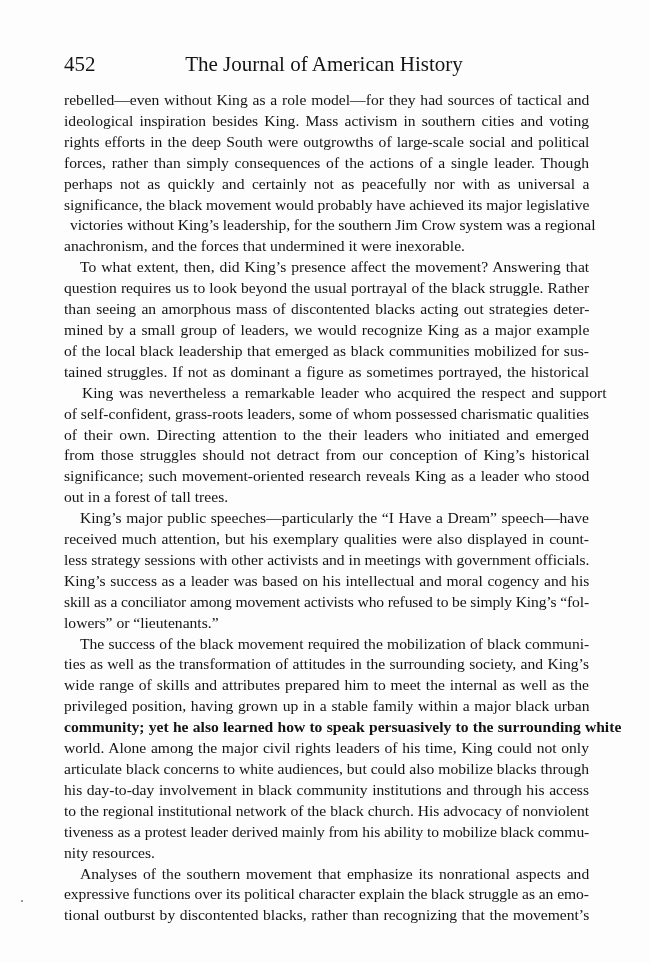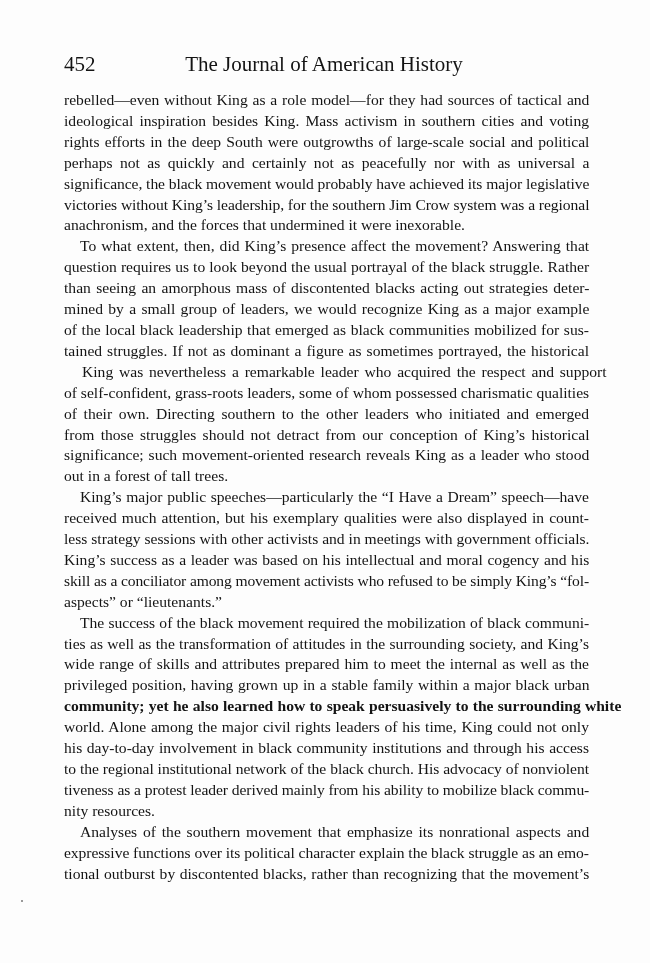--- a/index.html
+++ b/index.html
@@ -34,54 +34,56 @@
 <div class="running-head">
   <span class="page-number">452</span>
   <span class="journal-title">The Journal of American History</span>
 </div>
 
 <div class="body-text" id="body-text">
     <p>
       <span class="line" style="display: block; word-spacing: 0.916667px;">rebelled—even without King as a role model—for they had sources of tactical and</span>
       <span class="line" style="display: block; word-spacing: 2.2px;">ideological inspiration besides King. Mass activism in southern cities and voting</span>
       <span class="line" style="display: block; word-spacing: 1.25px;">rights efforts in the deep South were outgrowths of large-scale social and political</span>
+      <span class="line" style="display: block; word-spacing: 1.83333px;">forces, rather than simply consequences of the actions of a single leader. Though</span>
       <span class="line" style="display: block; word-spacing: 3.53846px;">perhaps not as quickly and certainly not as peacefully nor with as universal a</span>
       <span class="line" style="display: block; letter-spacing: -0.0722892px;">significance, the black movement would probably have achieved its major legislative</span>
-      <span class="line" style="display: block; letter-spacing: -0.0714286px;">victories without King’s leadership, for the southern Jim Crow system was a regional</span>
+      <span class="line" style="display: block; letter-spacing: -0.0714286px; margin-left: 6px;">victories without King’s leadership, for the southern Jim Crow system was a regional</span>
       <span class="line last" style="display: block;">anachronism, and the forces that undermined it were inexorable.</span>
     </p>
     <p>
       <span class="line" style="padding-left: 16px; display: block; word-spacing: 1.18182px;">To what extent, then, did King’s presence affect the movement? Answering that</span>
       <span class="line" style="display: block; word-spacing: 0.153846px;">question requires us to look beyond the usual portrayal of the black struggle. Rather</span>
       <span class="line" style="display: block; word-spacing: 1.45455px;">than seeing an amorphous mass of discontented blacks acting out strategies deter-</span>
       <span class="line" style="display: block; word-spacing: 1.42857px;">mined by a small group of leaders, we would recognize King as a major example</span>
       <span class="line" style="display: block; word-spacing: 0.666667px;">of the local black leadership that emerged as black communities mobilized for sus-</span>
       <span class="line" style="display: block; word-spacing: 1.08333px;">tained struggles. If not as dominant a figure as sometimes portrayed, the historical</span>
       <span class="line" style="display: block; word-spacing: 1.90909px; margin-left: 18px;">King was nevertheless a remarkable leader who acquired the respect and support</span>
       <span class="line" style="display: block; letter-spacing: -0.0119048px;">of self-confident, grass-roots leaders, some of whom possessed charismatic qualities</span>
-      <span class="line" style="display: block; word-spacing: 2.58333px;">of their own. Directing southern to the other leaders who initiated and emerged</span>
+      <span class="line" style="display: block; word-spacing: 2.58333px;">of their own. Directing attention to the their leaders who initiated and emerged</span>
       <span class="line" style="display: block; word-spacing: 2.45455px;">from those struggles should not detract from our conception of King’s historical</span>
       <span class="line" style="display: block; word-spacing: 1px;">significance; such movement-oriented research reveals King as a leader who stood</span>
       <span class="line last" style="display: block;">out in a forest of tall trees.</span>
     </p>
     <p>
       <span class="line" style="padding-left: 16px; display: block; word-spacing: 0.666667px;">King’s major public speeches—particularly the “I Have a Dream” speech—have</span>
       <span class="line" style="display: block; word-spacing: 1.09091px;">received much attention, but his exemplary qualities were also displayed in count-</span>
       <span class="line" style="display: block; word-spacing: 0px;">less strategy sessions with other activists and in meetings with government officials.</span>
       <span class="line" style="display: block; word-spacing: 0.714286px;">King’s success as a leader was based on his intellectual and moral cogency and his</span>
       <span class="line" style="display: block; letter-spacing: -0.141176px;">skill as a conciliator among movement activists who refused to be simply King’s “fol-</span>
-      <span class="line last" style="display: block;">aspects” or “lieutenants.”</span>
+      <span class="line last" style="display: block;">lowers” or “lieutenants.”</span>
     </p>
     <p>
       <span class="line" style="padding-left: 16px; display: block; word-spacing: 0.272727px;">The success of the black movement required the mobilization of black communi-</span>
       <span class="line" style="display: block; word-spacing: 0.384615px;">ties as well as the transformation of attitudes in the surrounding society, and King’s</span>
       <span class="line" style="display: block; word-spacing: 1px;">wide range of skills and attributes prepared him to meet the internal as well as the</span>
       <span class="line" style="display: block; word-spacing: 0.846154px;">privileged position, having grown up in a stable family within a major black urban</span>
       <span class="line" style="display: block; word-spacing: 0.333333px; font-weight: bold;">community; yet he also learned how to speak persuasively to the surrounding white</span>
       <span class="line" style="display: block; word-spacing: 0.785714px;">world. Alone among the major civil rights leaders of his time, King could not only</span>
+      <span class="line" style="display: block; word-spacing: 0px;">articulate black concerns to white audiences, but could also mobilize blacks through</span>
       <span class="line" style="display: block; word-spacing: 0.7px;">his day-to-day involvement in black community institutions and through his access</span>
       <span class="line" style="display: block; letter-spacing: -0.0235294px;">to the regional institutional network of the black church. His advocacy of nonviolent</span>
       <span class="line" style="display: block; letter-spacing: -0.0823529px;">tiveness as a protest leader derived mainly from his ability to mobilize black commu-</span>
       <span class="line last" style="display: block;">nity resources.</span>
     </p>
     <p>
       <span class="line" style="padding-left: 16px; display: block; word-spacing: 1.9px;">Analyses of the southern movement that emphasize its nonrational aspects and</span>
       <span class="line" style="display: block; letter-spacing: -0.0574713px;">expressive functions over its political character explain the black struggle as an emo-</span>
       <span class="line" style="display: block; word-spacing: 0.6px;">tional outburst by discontented blacks, rather than recognizing that the movement’s</span>
     </p>

